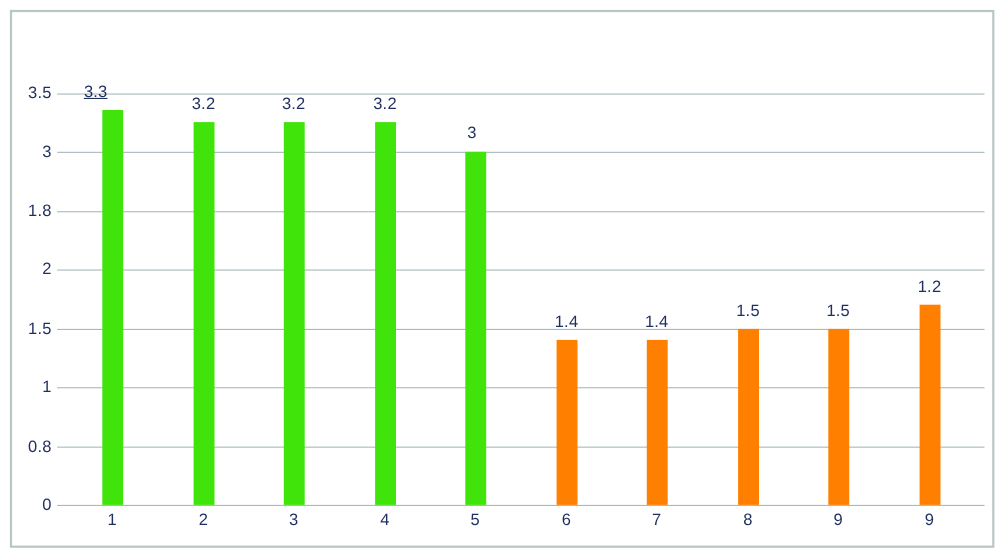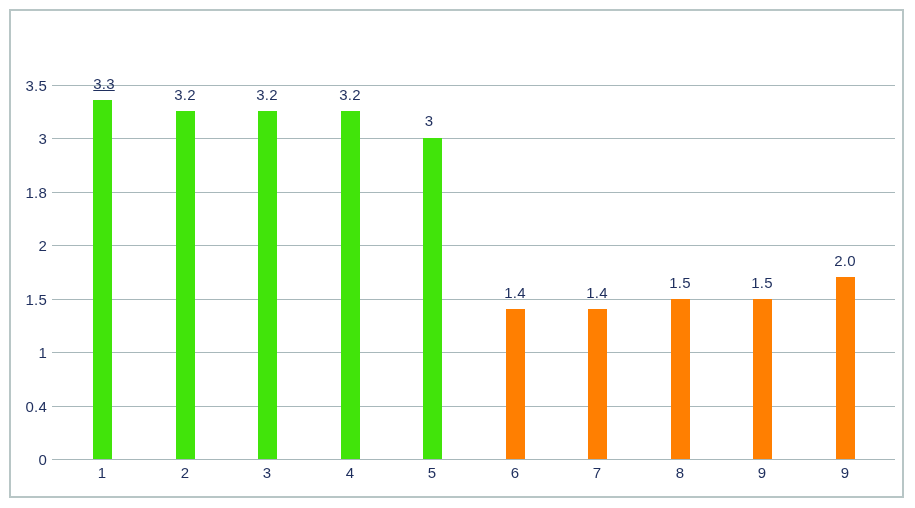--- a/index.html
+++ b/index.html
@@ -109,45 +109,45 @@
     <div class="gridline" style="top:395px"></div>
     <div class="gridline" style="top:448px"></div>
 
     <div class="ytick-holder">
       <div class="ytick" style="top:74px">3.5</div>
       <div class="ytick" style="top:127px">3</div>
       <div class="ytick" style="top:181px">1.8</div>
       <div class="ytick" style="top:234px">2</div>
       <div class="ytick" style="top:288px">1.5</div>
       <div class="ytick" style="top:341px">1</div>
-      <div class="ytick" style="top:395px">0.4</div>
+      <div class="ytick" style="top:395px">0.8</div>
       <div class="ytick" style="top:448px">0</div>
     </div>
 
     <div class="bar bar-green" style="left:91px;  top:89px;  height:359px;"></div>
     <div class="bar bar-green" style="left:174px; top:100px; height:348px;"></div>
     <div class="bar bar-green" style="left:256px; top:100px; height:348px;"></div>
     <div class="bar bar-green" style="left:339px; top:100px; height:348px;"></div>
     <div class="bar bar-green" style="left:421px; top:127px; height:321px;"></div>
     <div class="bar bar-orange" style="left:504px; top:298px; height:150px;"></div>
     <div class="bar bar-orange" style="left:586px; top:298px; height:150px;"></div>
     <div class="bar bar-orange" style="left:669px; top:288px; height:160px;"></div>
     <div class="bar bar-orange" style="left:751px; top:288px; height:160px;"></div>
     <div class="bar bar-orange" style="left:834px; top:266px; height:182px;"></div>
 
-    <div class="datalabel" style="left:93px;  top:64px;text-decoration:underline;">3.3</div>
+    <div class="datalabel" style="left:76px;  top:64px;text-decoration:underline;">3.3</div>
     <div class="datalabel" style="left:174px; top:75px;">3.2</div>
     <div class="datalabel" style="left:256px; top:75px;">3.2</div>
     <div class="datalabel" style="left:339px; top:75px;">3.2</div>
     <div class="datalabel" style="left:418px; top:101px;">3</div>
     <div class="datalabel" style="left:504px; top:273px;">1.4</div>
     <div class="datalabel" style="left:586px; top:273px;">1.4</div>
     <div class="datalabel" style="left:669px; top:263px;">1.5</div>
     <div class="datalabel" style="left:751px; top:263px;">1.5</div>
-    <div class="datalabel" style="left:834px; top:241px;">2.0</div>
+    <div class="datalabel" style="left:834px; top:241px;">1.2</div>
 
     <div class="xtick" style="left:91px;">1</div>
     <div class="xtick" style="left:174px;">2</div>
     <div class="xtick" style="left:256px;">3</div>
     <div class="xtick" style="left:339px;">4</div>
     <div class="xtick" style="left:421px;">5</div>
     <div class="xtick" style="left:504px;">6</div>
     <div class="xtick" style="left:586px;">7</div>
     <div class="xtick" style="left:669px;">8</div>
     <div class="xtick" style="left:751px;">9</div>

